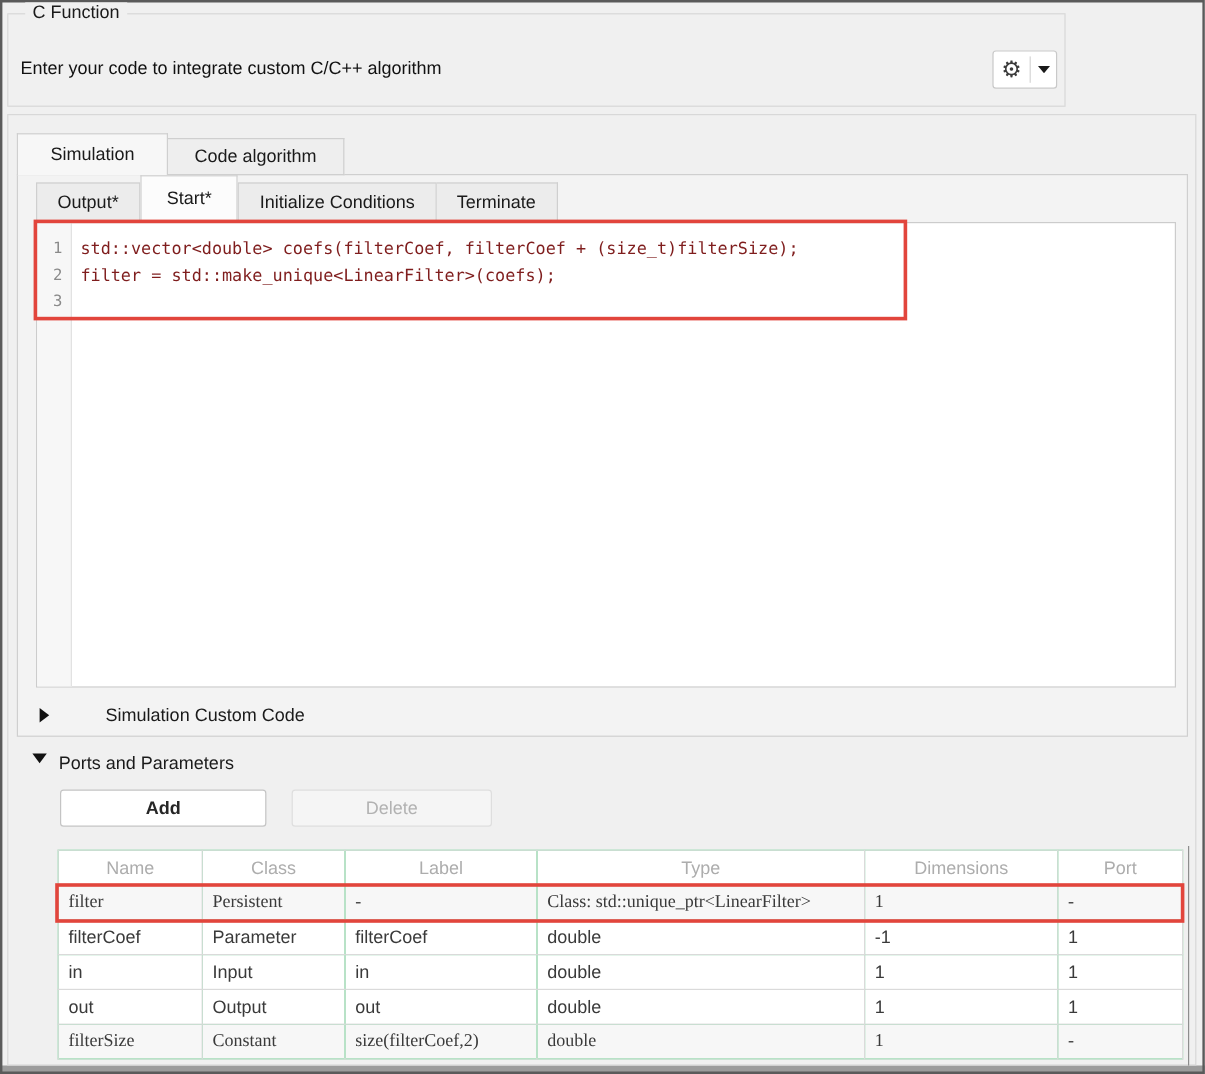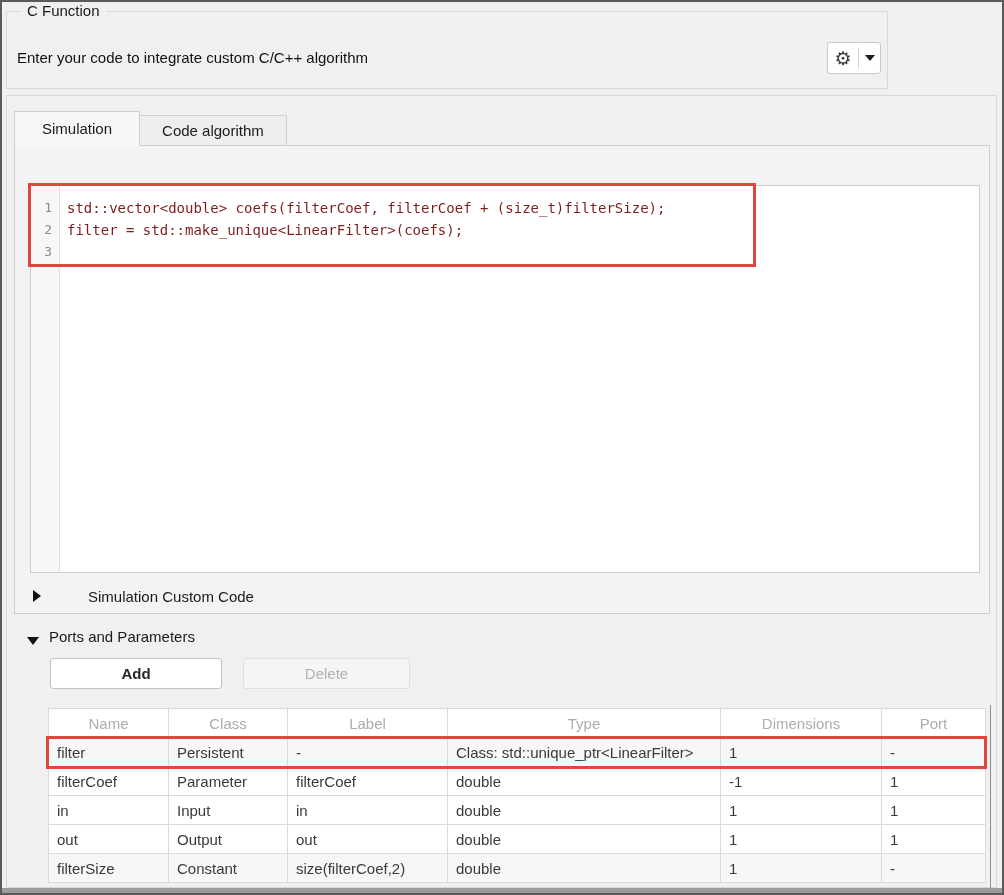--- a/index.html
+++ b/index.html
@@ -50,37 +50,37 @@
     font-size:13px; line-height:22px; color:#8a8a8a; }
   .code-area { flex:1; padding:11px 0 0 7px; }
   .code-line { font-family:"DejaVu Sans Mono", monospace; font-size:14px; line-height:22px;
     color:#7f1d1d; white-space:pre; }
 
   
   .custom-code-header { position:absolute; left:15px; top:579px; width:974px; height:34px;
     display:flex; align-items:center; padding-left:18px; cursor:pointer;gap:36px; }
   .tri-right { width:0; height:0; border-top:6px solid transparent; border-bottom:6px solid transparent; border-left:8px solid #111; margin-right:11px; }
   .section-label { font-size:15px; color:#1a1a1a; }
-  .ports-header { position:absolute; left:27px; top:628px; display:flex; align-items:flex-end; cursor:pointer; }
+  .ports-header { position:absolute; left:27px; top:628px; display:flex; align-items:flex-start; cursor:pointer; }
   .tri-down { width:0; height:0; border-left:6px solid transparent; border-right:6px solid transparent; border-top:8px solid #111; margin-right:10px; }
 
   
   .btn { position:absolute; height:31px; border-radius:3px; font-size:15px; display:flex;
     align-items:center; justify-content:center; cursor:pointer; }
   .btn-add { left:50px; top:658px; width:172px; background:#fff; border:1px solid #c4c4c4; color:#262626;font-weight:bold; }
   .btn-delete { left:243px; top:658px; width:167px; background:#f5f5f5; border:1px solid #dedede; color:#b2b2b2; }
 
   
   .params-table { position:absolute; left:48px; top:708px; width:937px;
     border-collapse:collapse; table-layout:fixed; background:#86efac; font-size:15px; }
   .params-table th { font-weight:normal; color:#adadad; height:29px; text-align:center;
     border:1px solid #dadada; background:#fff; overflow:hidden; }
   .params-table td { height:29px; color:#3a3a3a; text-align:left; padding:0 0 0 8px;
     border:1px solid #dadada; background:#fff; overflow:hidden; white-space:nowrap; }
-  .params-table tr.striped td { background:#f7f7f7; }
+  .params-table tr.striped td { background:#f7f7f7;font-family:Liberation Serif, serif; }
   .params-table { border:1px solid #cfcfcf; }
 
   .table-scroll-edge { position:absolute; left:990px; top:705px; height:183px; width:1px;
     background:#8d8d8d; cursor:pointer; }
 
   
   .red-annotation { position:absolute; border:3px solid #e2453c; z-index:6; pointer-events:none; }
   .red-rect-code { left:28px; top:183px; width:728px; height:84px; }
   .red-rect-row  { left:46px; top:736px; width:941px; height:33px; }
 </style>
@@ -103,20 +103,26 @@
 
   <div class="panel content-panel"></div>
 
   <div class="main-tabs">
     <div class="tab active">Simulation</div>
     <div class="tab inactive">Code algorithm</div>
   </div>
 
   <div class="panel tab-panel"></div>
 
+  <div class="sub-tabs">
+    <div class="tab inactive">Output*</div>
+    <div class="tab active">Start*</div>
+    <div class="tab inactive">Initialize Conditions</div>
+    <div class="tab inactive">Terminate</div>
+  </div>
 
   <div class="editor">
     <div class="gutter">
       <span class="ln">1</span>
       <span class="ln">2</span>
       <span class="ln">3</span>
     </div>
     <div class="code-area">
       <div class="code-line">std::vector&lt;double&gt; coefs(filterCoef, filterCoef + (size_t)filterSize);</div>
       <div class="code-line"></div>

